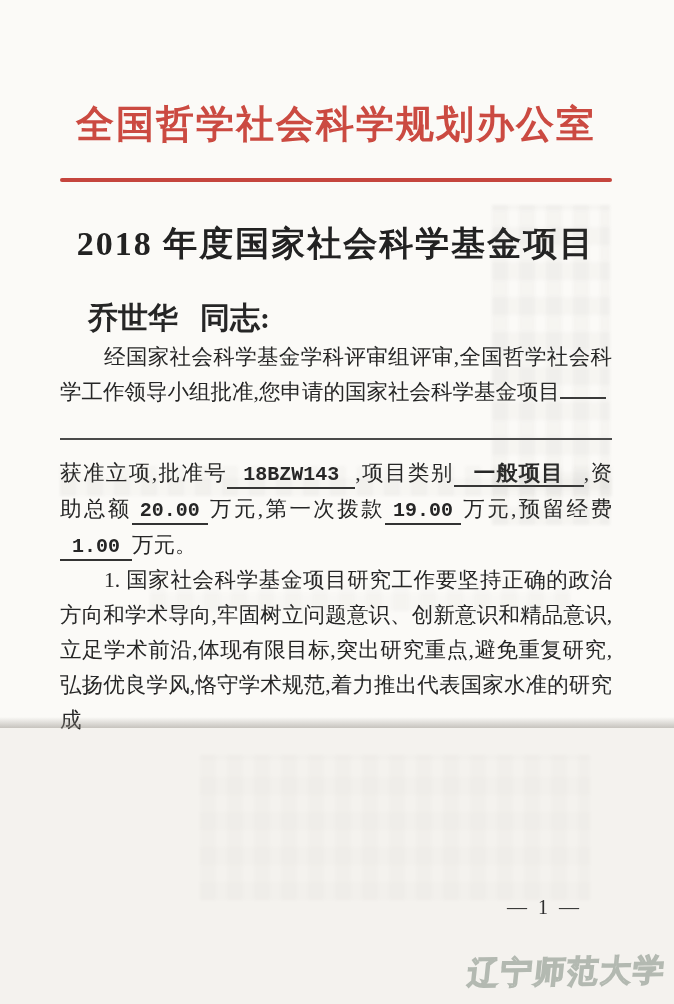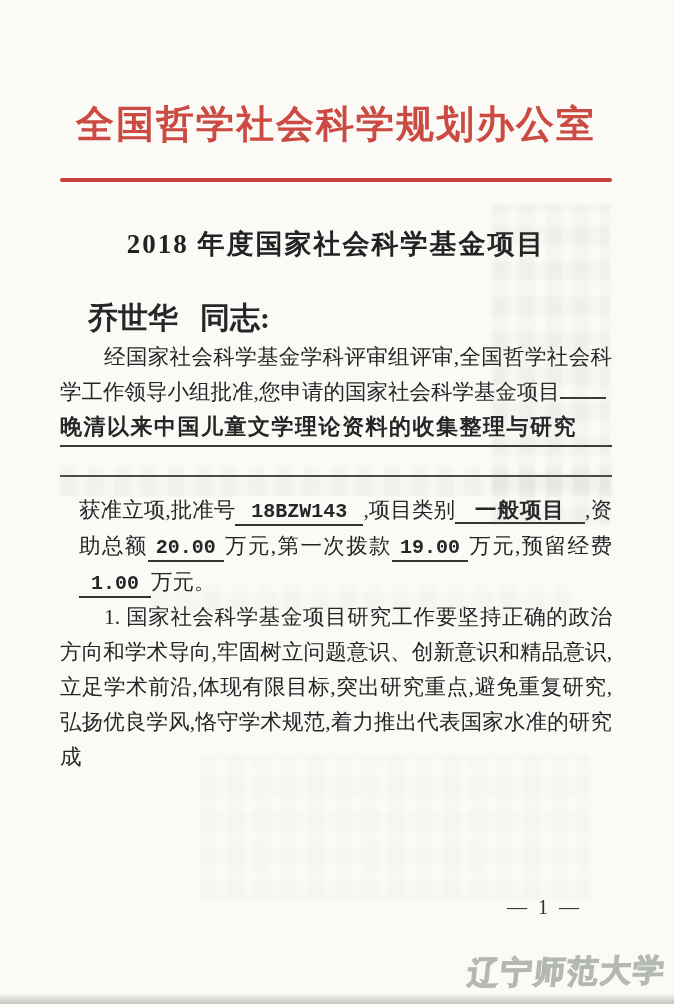--- a/index.html
+++ b/index.html
@@ -4,21 +4,21 @@
 <style>
   html,body { margin:0; padding:0; }
   body {
     width:674px; height:1004px;
     background:#f4f2ee;
     font-family:"Liberation Serif","DejaVu Serif",serif;
     overflow:hidden;
   }
   .page {
     position:relative;
-    width:674px; height:1004px;
+    width:674px; height:728px;
     box-sizing:border-box;
     padding:96px 62px 0 60px;
     background:#fbfaf7;
     color:#262626;
   }
   
   .org-title {
     margin:0;
     font-size:38px;
     line-height:56px;
@@ -31,21 +31,21 @@
     margin-top:26px;
     height:4px;
     background:#c5453d;
     border-radius:2px;
   }
   
   .doc-title {
     margin-top:42px;
     text-align:center;
     font-weight:700;
-    font-size:27px;
+    font-size:34px;
     line-height:40px;
     letter-spacing:2px;
     color:#222;
   }
   
   .salutation {
     margin-top:36px;
     padding-left:28px;
     font-size:30px;
     line-height:35px;
@@ -74,21 +74,21 @@
     font-size:22px;
     line-height:30px;
     padding-bottom:3px;
     letter-spacing:1.5px;
     white-space:nowrap;
   }
   .blank-row {
     height:28px;
     border-bottom:2px solid #4a4a4a;
   }
-  .approval { margin-top:15px; line-height:36px;margin-left:19px; }
+  .approval { margin-top:15px; line-height:36px; }
   .field {
     display:inline-block;
     border-bottom:2px solid #333;
     text-align:center;
     line-height:24px;
     vertical-align:baseline;
   }
   .field.code {
     font-family:"Liberation Mono","DejaVu Sans Mono",monospace;
     font-size:20px;
@@ -168,23 +168,20 @@
   <div class="doc-title">
     <div>2018 年度国家社会科学基金项目</div>
   </div>
 
   <div class="salutation">
     <span>乔世华</span><span class="gap"></span><span>同志:</span>
   </div>
 
   <p class="para indent intro"><span>经国家社会科学基金学科评审组评审,全国哲学社会科学工作领导小组批准,您申请的国家社会科学基金项目</span><span class="fill-line"></span></p>
 
-  <div class="project-line">
-    <span>晚清以来中国儿童文学理论资料的收集整理与研究</span>
-  </div>
   <div class="blank-row"></div>
 
   <p class="para approval"><span>获准立项,批准号</span><span class="field code">18BZW143</span><span>,项目类别</span><span class="field category">一般项目</span><span>,资助总额</span><span class="field num">20.00</span><span>万元,第一次拨款</span><span class="field num">19.00</span><span>万元,预留经费</span><span class="field num">1.00</span><span>万元。</span></p>
 
 
   <p class="para indent">1. 国家社会科学基金项目研究工作要坚持正确的政治方向和学术导向,牢固树立问题意识、创新意识和精品意识,立足学术前沿,体现有限目标,突出研究重点,避免重复研究,弘扬优良学风,恪守学术规范,着力推出代表国家水准的研究成</p>
 
   <div class="page-number">— 1 —</div>
   <div class="watermark">辽宁师范大学</div>
   <div class="scan-edge"></div>

